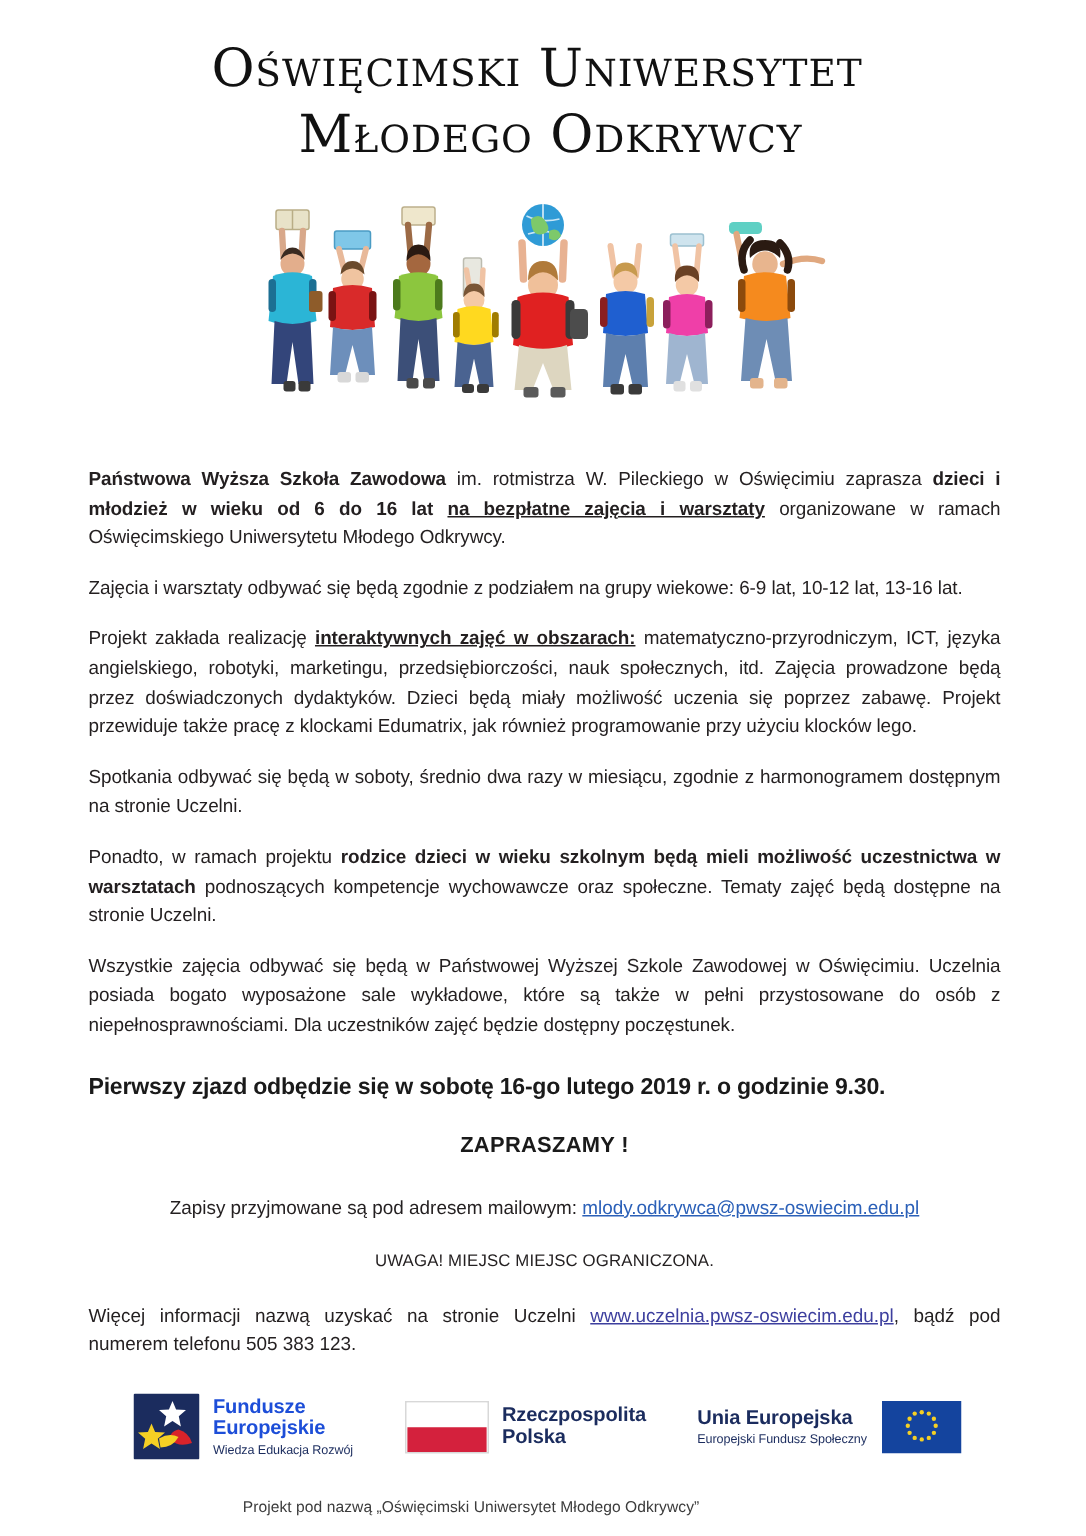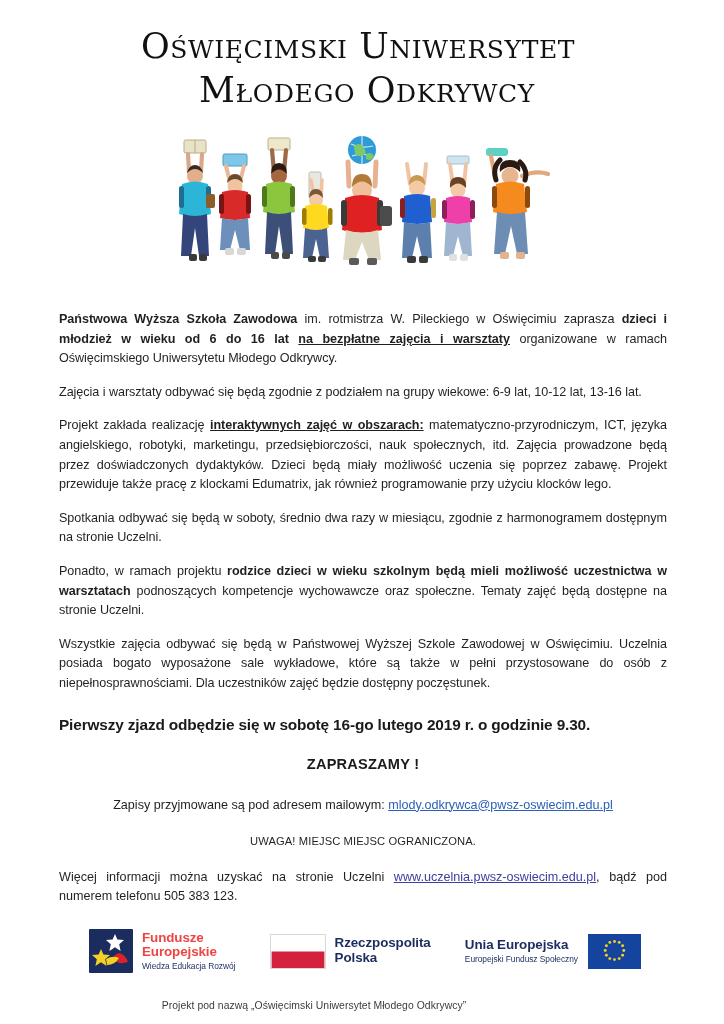--- a/index.html
+++ b/index.html
@@ -141,21 +141,21 @@
   .logo-unit.right { gap: 10px; }
 
   .fe-mark { width: 44px; height: 44px; flex: 0 0 auto; }
   .fe-text {
     font-family: "Liberation Sans", sans-serif;
     line-height: 1.06;
   }
   .fe-text .t1, .fe-text .t2 {
     font-size: 13.4px;
     font-weight: bold;
-    color: #ef4444;
+    color: #1d4ed8;
     display: block;
     letter-spacing: -0.1px;
   }
   .fe-text .t3 {
     display: block;
     font-size: 8.4px;
     font-weight: normal;
     color: #1b2c5e;
     margin-top: 2.5px;
     letter-spacing: -0.05px;
@@ -358,21 +358,21 @@
     <p class="para">Wszystkie zajęcia odbywać się będą w Państwowej Wyższej Szkole Zawodowej w Oświęcimiu. Uczelnia posiada bogato wyposażone sale wykładowe, które są także w pełni przystosowane do osób z niepełnosprawnościami. Dla uczestników zajęć będzie dostępny poczęstunek.</p>
 
     <p class="headline">Pierwszy zjazd odbędzie się w sobotę 16-go lutego 2019 r.  o godzinie 9.30.</p>
 
     <p class="invite">ZAPRASZAMY !</p>
 
     <p class="signup"><span>Zapisy przyjmowane są pod adresem mailowym: </span><a class="link-mail" href="#">mlody.odkrywca@pwsz-oswiecim.edu.pl</a></p>
 
     <p class="notice">UWAGA! MIEJSC MIEJSC OGRANICZONA.</p>
 
-    <p class="moreinfo"><span>Więcej informacji można uzyskać na stronie Uczelni </span><a class="link-web" href="#">www.uczelnia.pwsz-oswiecim.edu.pl</a><span>, bądź pod numerem telefonu 505 383 123.</span></p>
+    <p class="moreinfo"><span>Więcej informacji nazwą uzyskać na stronie Uczelni </span><a class="link-web" href="#">www.uczelnia.pwsz-oswiecim.edu.pl</a><span>, bądź pod numerem telefonu 505 383 123.</span></p>
 
   </div>
 
   <div class="logos">
 
     <div class="logo-unit">
       <svg class="fe-mark" viewBox="0 0 44 44" xmlns="http://www.w3.org/2000/svg">
         <rect x="0" y="0" width="44" height="44" rx="1" fill="#1b2c5e"></rect>
         <path d="M26 5 l2.4 5.6 L35 11 l-4.8 4.2 L31.6 22 L26 18.3 L20.4 22 l1.4 -6.8 L17 11 l6.6 -0.4z" fill="#ffffff"></path>
         <path d="M12 20 l2.4 5.6 L21 26 l-4.8 4.2 L17.6 37 L12 33.3 L6.4 37 l1.4 -6.8 L3 26 l6.6 -0.4z" fill="#f5d024"></path>

